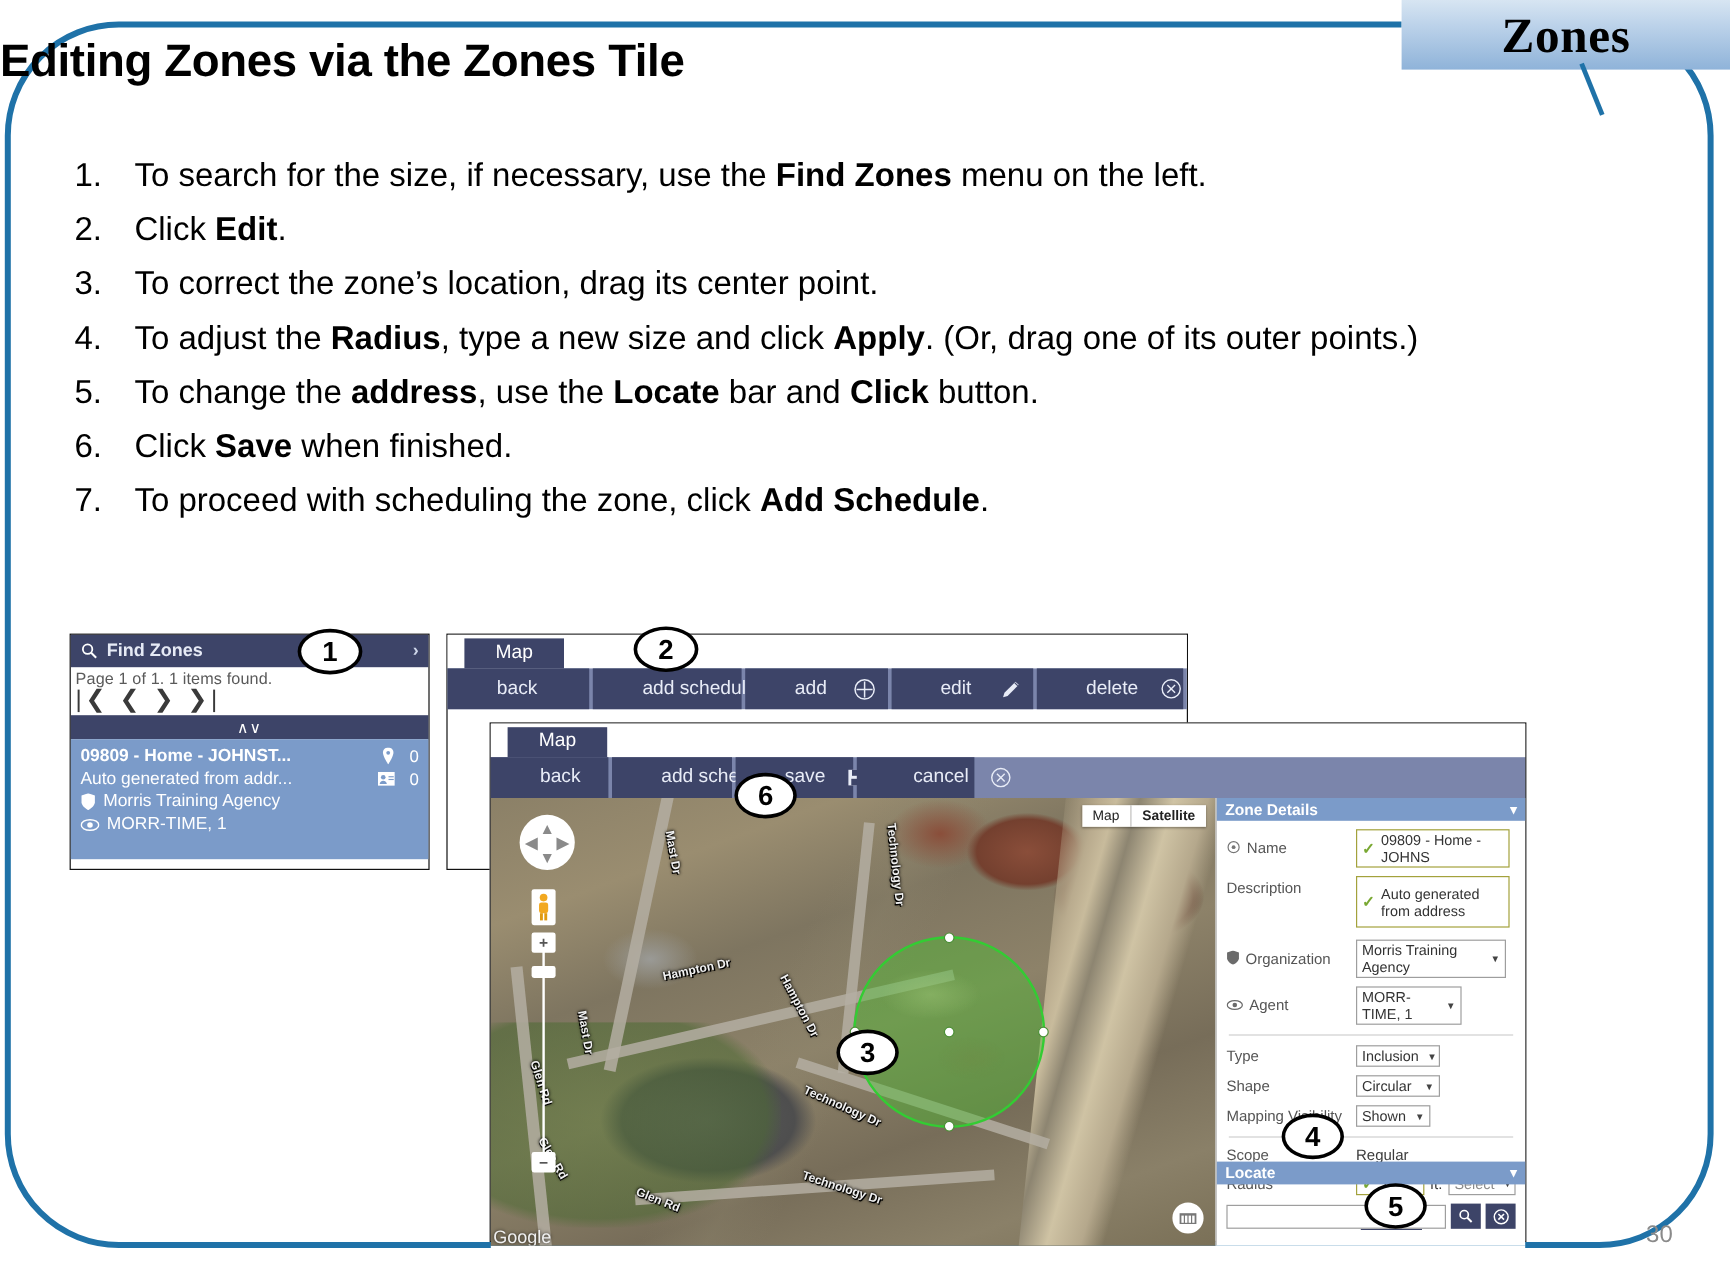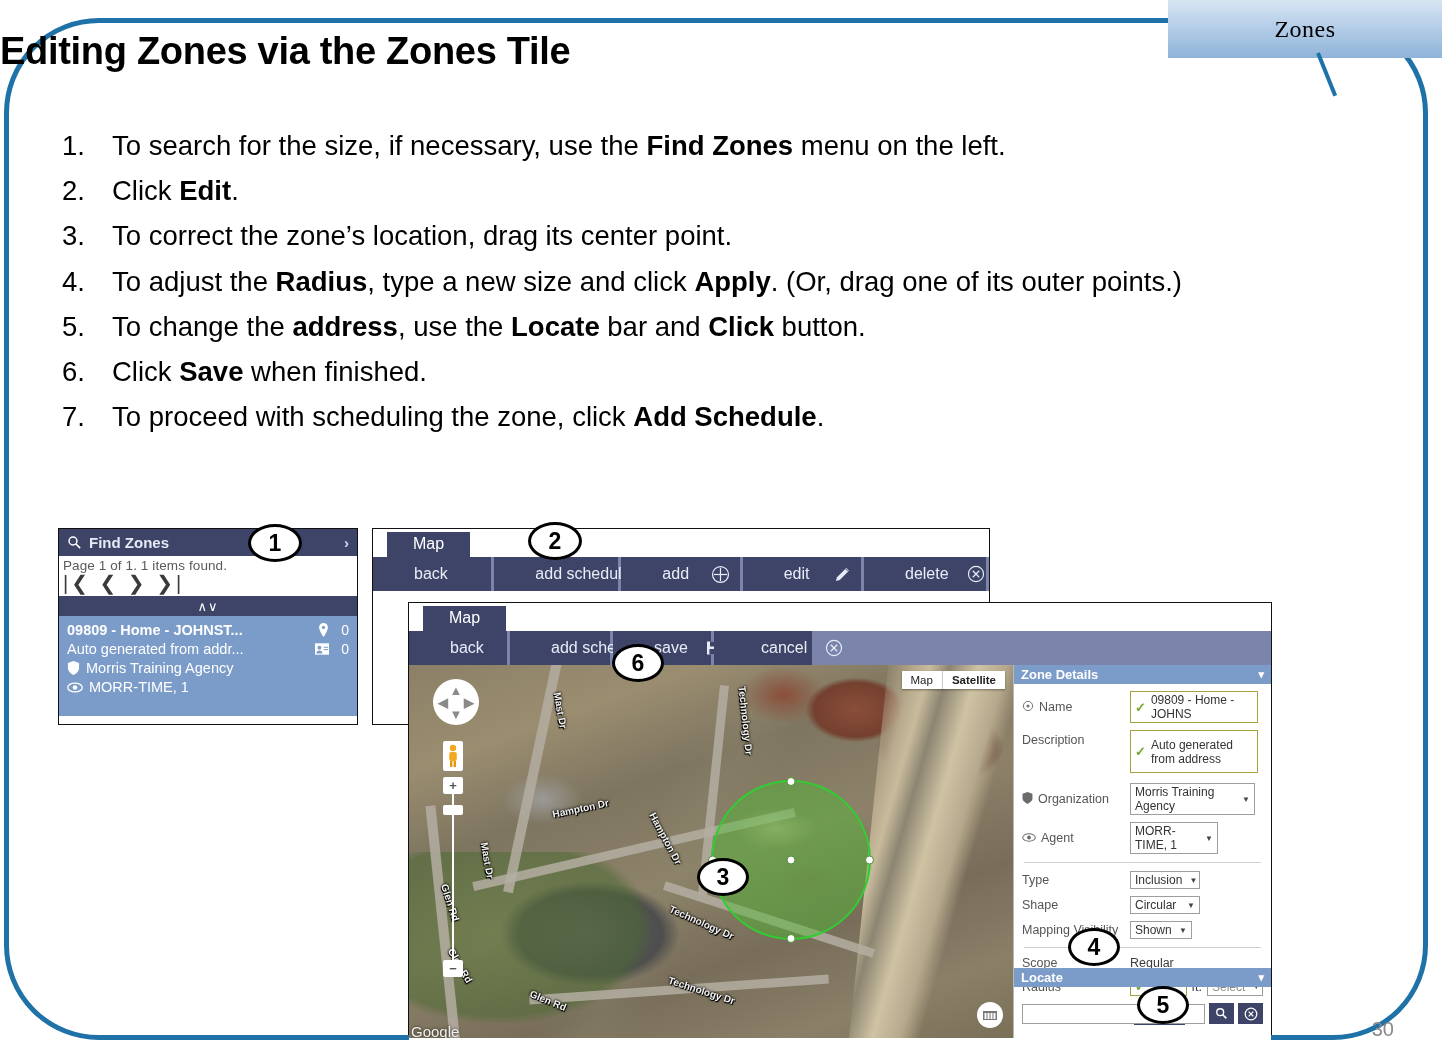--- a/index.html
+++ b/index.html
@@ -27,21 +27,21 @@
   }
 
   
   .zones-tab{
     position:absolute; left:1168px; top:0px; width:274px; height:58px;
     background:linear-gradient(to bottom,#d7e5f2 0%, #bdd3ea 35%, #8fb3d9 100%);
     display:flex; align-items:center; justify-content:center;
   }
   .zones-tab-label{
     font-family:"Liberation Serif", serif;
-    font-weight:normal; font-size:24px; color:#000; letter-spacing:.5px;
+    font-weight:bold; font-size:41px; color:#000; letter-spacing:.5px;
   }
   .zones-tab-leg{
     position:absolute; left:1316px; top:53px; width:4px; height:46px;
     background:#1F72A8;
     transform-origin: top center;
     transform: rotate(-22deg);
   }
 
   
   .slide-title{

